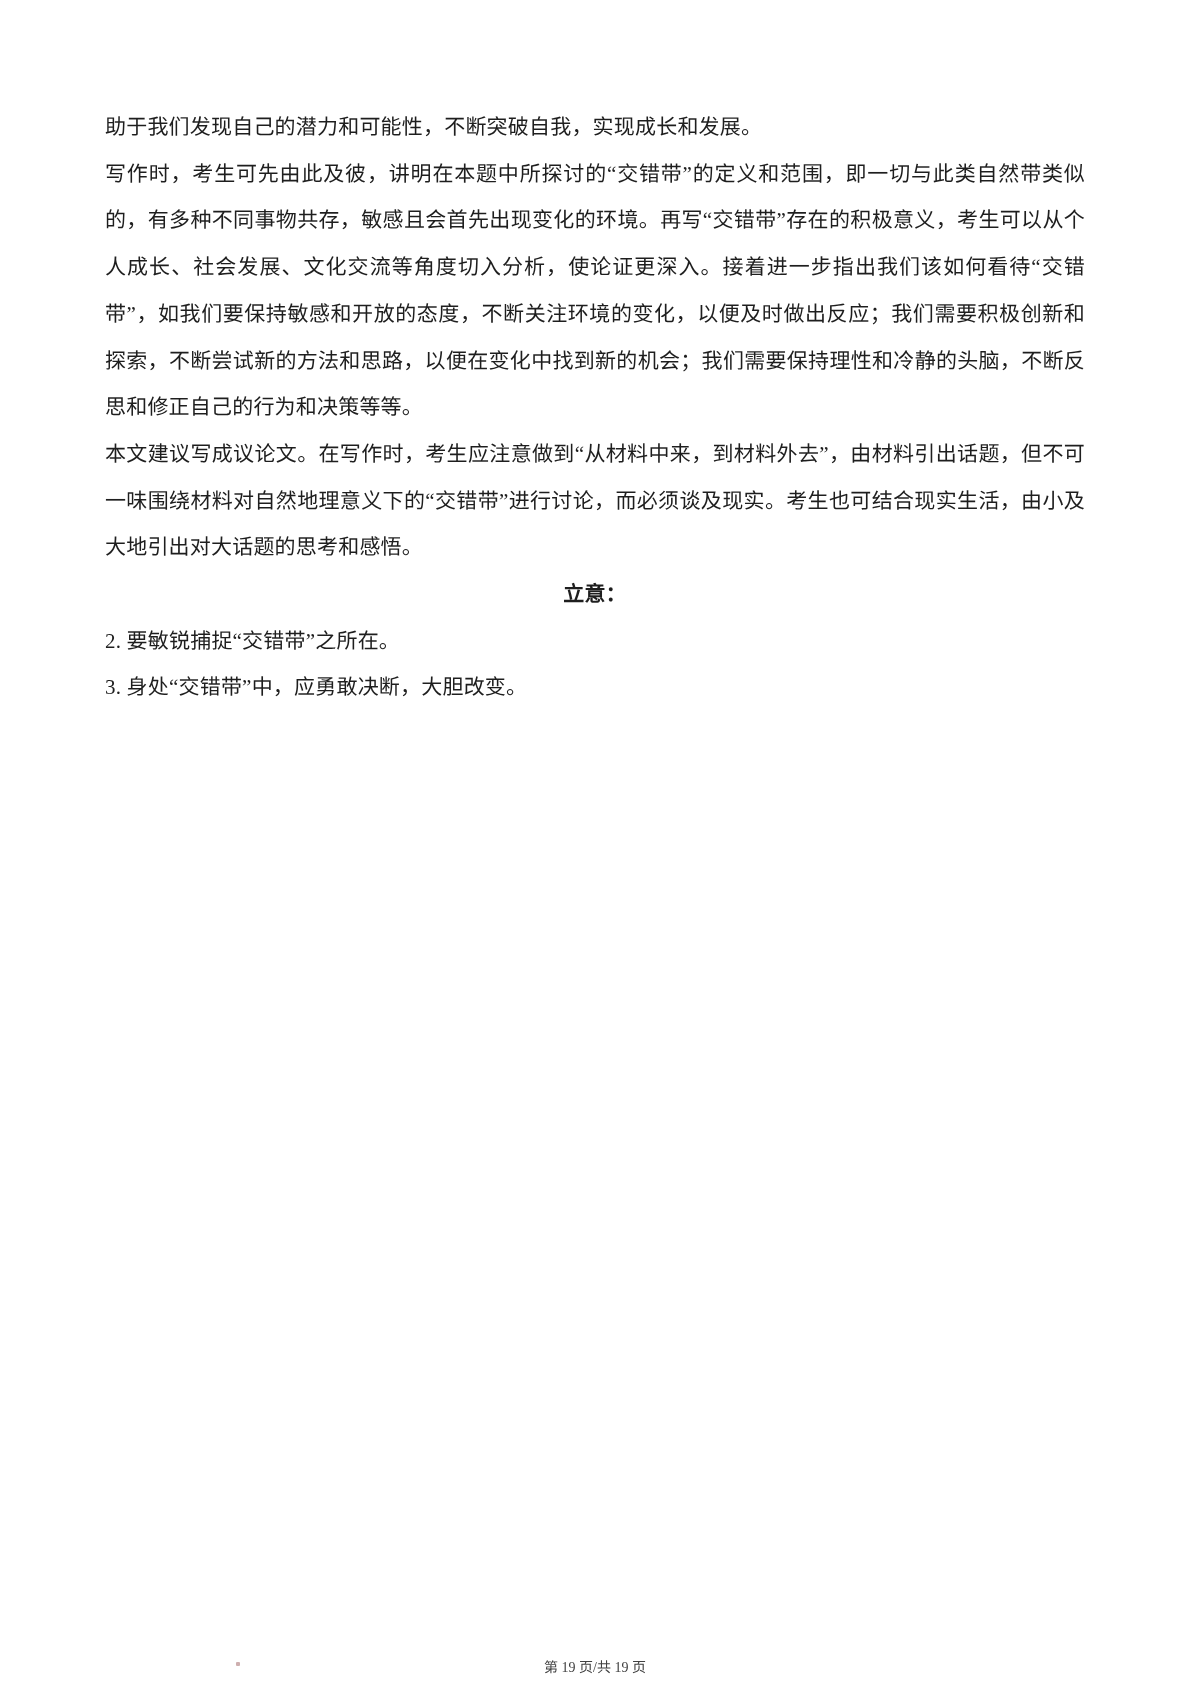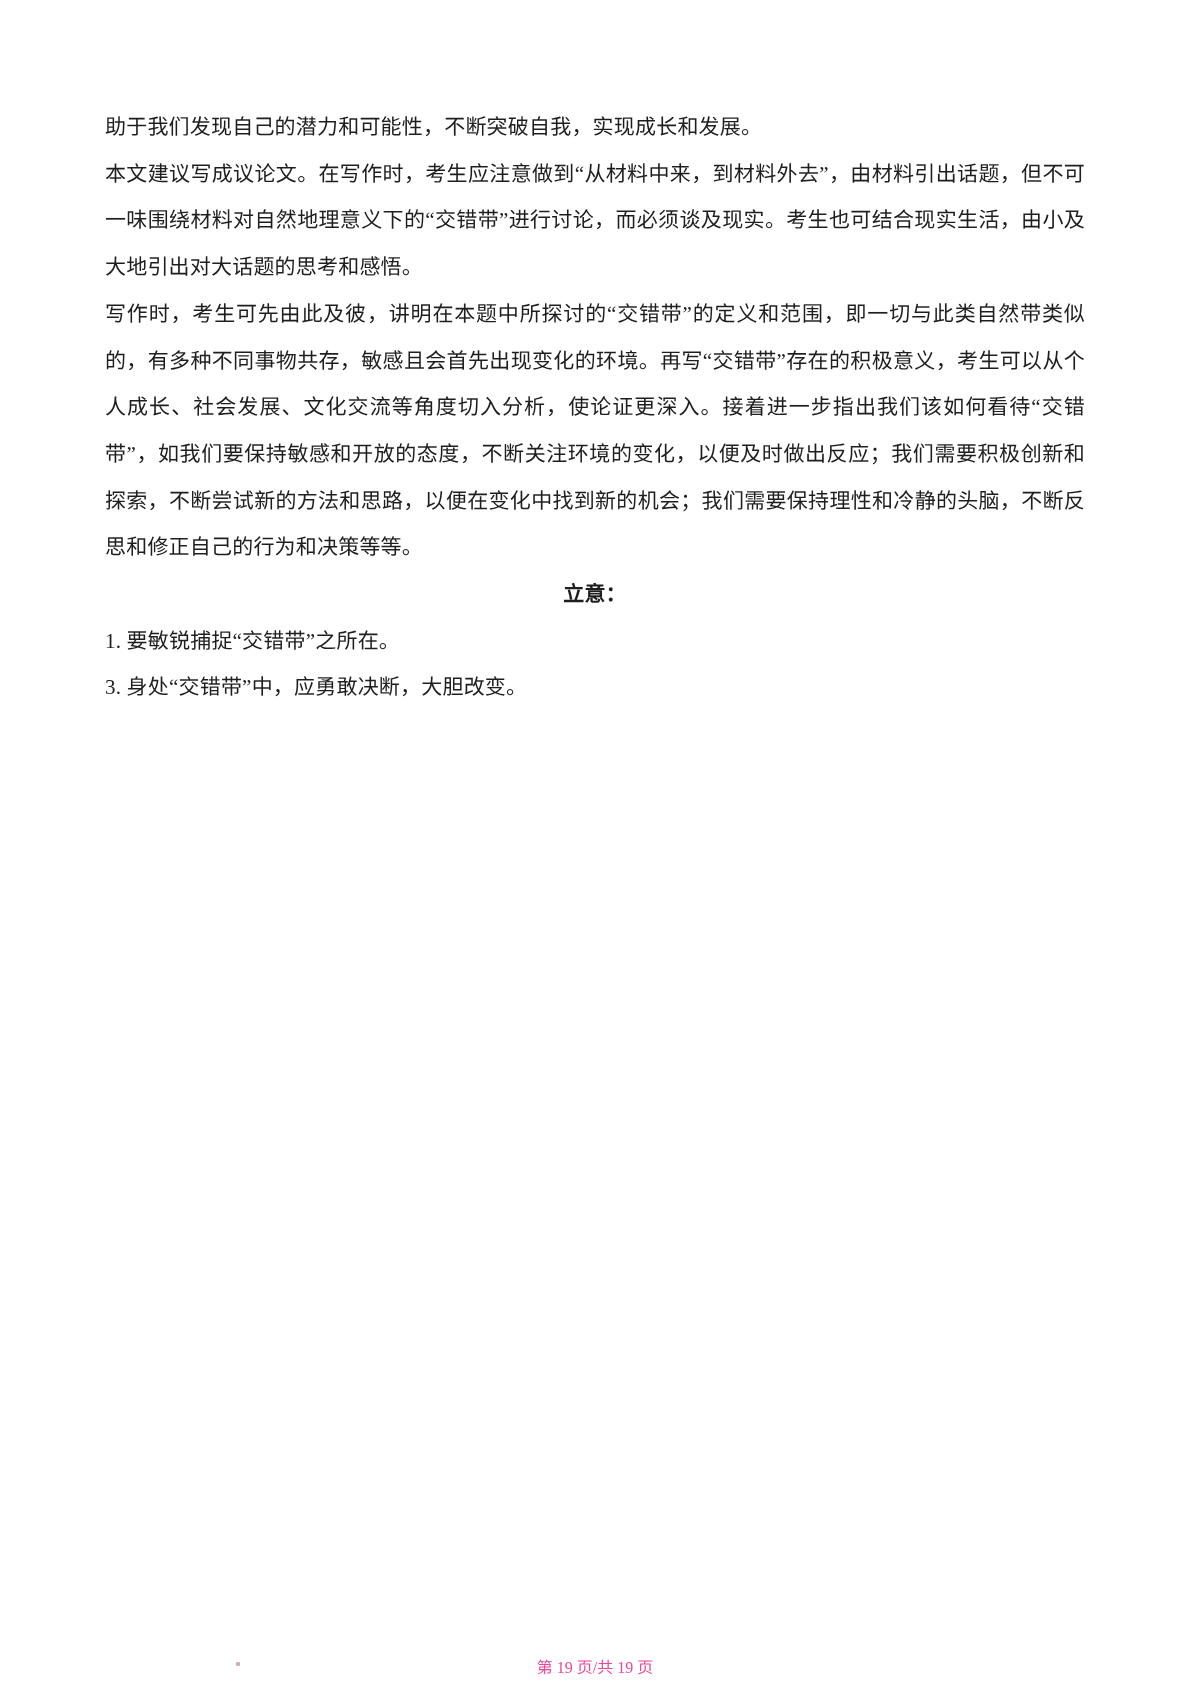--- a/index.html
+++ b/index.html
@@ -37,43 +37,43 @@
   }
   .content p.list-item {
     text-align: left;
   }
   .footer {
     position: absolute;
     left: 105px;
     top: 1644px;
     width: 980px;
     text-align: center;
-    font-size: 16px;
+    font-size: 14px;
     line-height: 22px;
-    color: #ec4899;
+    color: #404040;
   }
   .speck {
     position: absolute;
     left: 236px;
     top: 1649px;
     width: 4px;
     height: 4px;
     border-radius: 1px;
     background: rgba(166, 110, 110, 0.55);
   }
 </style>
 </head>
 <body>
 
 <div class="page">
   <div class="content">
     <p class="paragraph">助于我们发现自己的潜力和可能性，不断突破自我，实现成长和发展。</p>
+    <p class="paragraph">写作时，考生可先由此及彼，讲明在本题中所探讨的“交错带”的定义和范围，即一切与此类自然带类似的，有多种不同事物共存，敏感且会首先出现变化的环境。再写“交错带”存在的积极意义，考生可以从个人成长、社会发展、文化交流等角度切入分析，使论证更深入。接着进一步指出我们该如何看待“交错带”，如我们要保持敏感和开放的态度，不断关注环境的变化，以便及时做出反应；我们需要积极创新和探索，不断尝试新的方法和思路，以便在变化中找到新的机会；我们需要保持理性和冷静的头脑，不断反思和修正自己的行为和决策等等。</p>
     <p class="paragraph">本文建议写成议论文。在写作时，考生应注意做到“从材料中来，到材料外去”，由材料引出话题，但不可一味围绕材料对自然地理意义下的“交错带”进行讨论，而必须谈及现实。考生也可结合现实生活，由小及大地引出对大话题的思考和感悟。</p>
-    <p class="paragraph">写作时，考生可先由此及彼，讲明在本题中所探讨的“交错带”的定义和范围，即一切与此类自然带类似的，有多种不同事物共存，敏感且会首先出现变化的环境。再写“交错带”存在的积极意义，考生可以从个人成长、社会发展、文化交流等角度切入分析，使论证更深入。接着进一步指出我们该如何看待“交错带”，如我们要保持敏感和开放的态度，不断关注环境的变化，以便及时做出反应；我们需要积极创新和探索，不断尝试新的方法和思路，以便在变化中找到新的机会；我们需要保持理性和冷静的头脑，不断反思和修正自己的行为和决策等等。</p>
     <p class="heading">立意：</p>
-    <p class="list-item">1. 要敏锐捕捉“交错带”之所在。</p>
+    <p class="list-item">2. 要敏锐捕捉“交错带”之所在。</p>
     <p class="list-item">3. 身处“交错带”中，应勇敢决断，大胆改变。</p>
   </div>
 
   <div class="footer">第 19 页/共 19 页</div>
 
   <div class="speck"></div>
 </div>
 
 </body></html>

